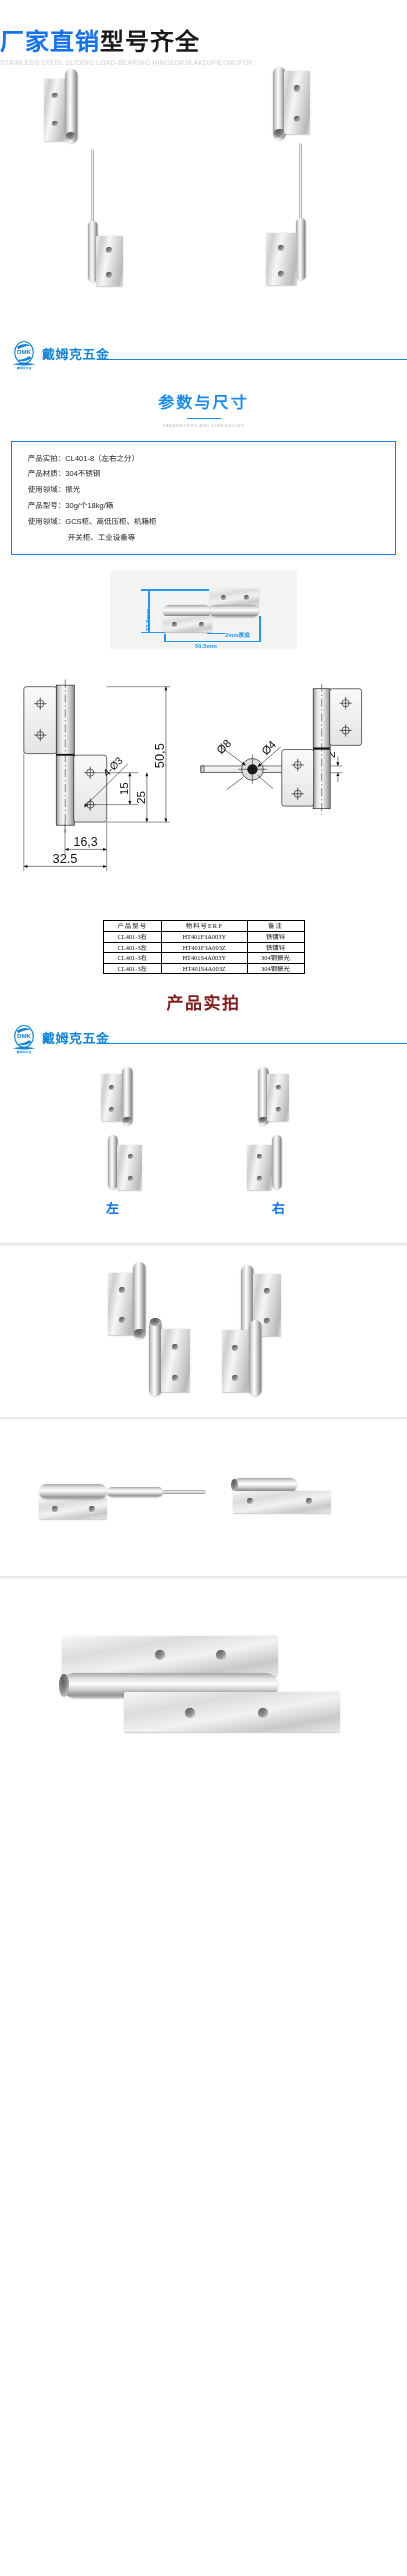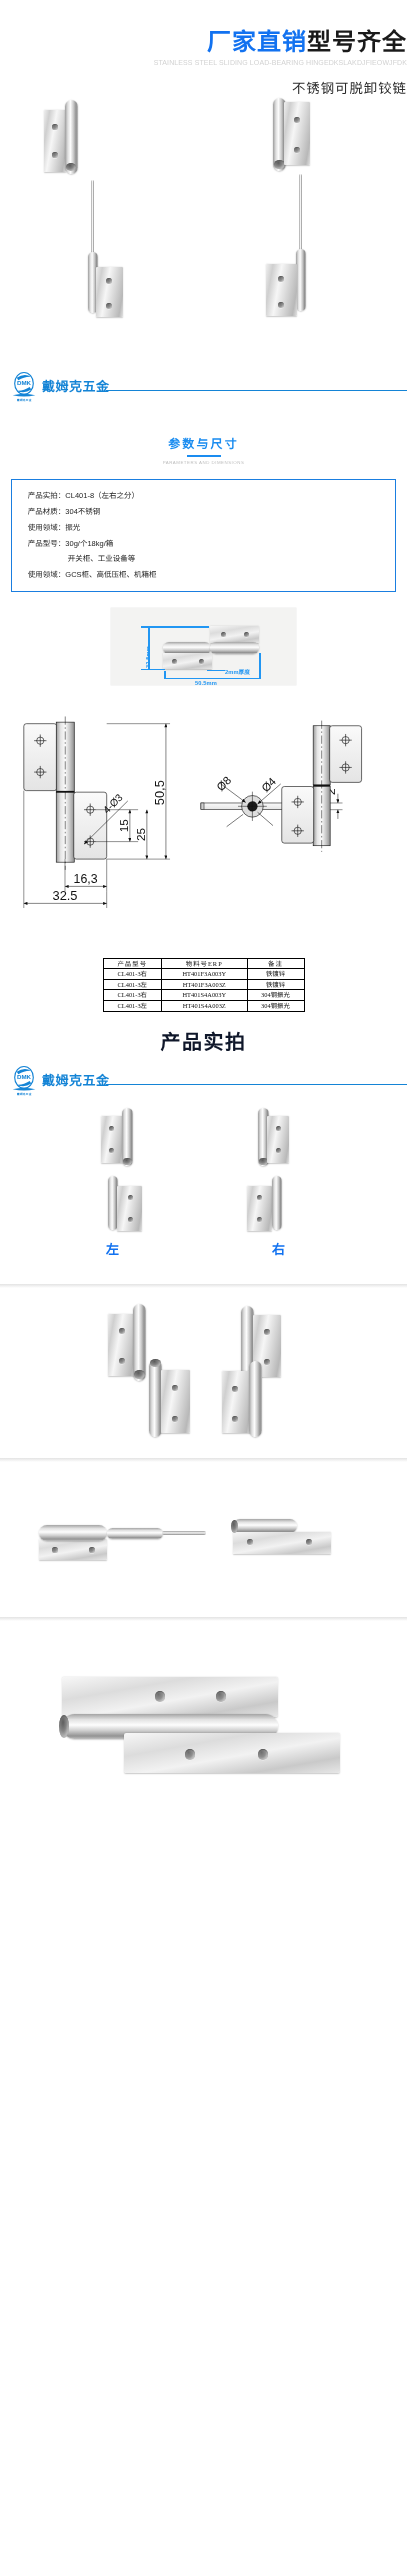--- a/index.html
+++ b/index.html
@@ -7,21 +7,21 @@
   html,body { background:#fff; }
   body {
     width:407px;
     font-family:"Liberation Sans","DejaVu Sans",sans-serif;
     color:#222;
     -webkit-font-smoothing:antialiased;
   }
   .page { width:407px; position:relative; background:#fff; }
 
   
-  .hero-head { padding-top:29px; text-align:right; }
+  .hero-head { padding-top:29px; text-align:left; }
   .hero-title {
     font-size:24px; font-weight:bold; letter-spacing:1px;
     line-height:1.05; white-space:nowrap;
   }
   .hero-title .hl { color:#1272f0; }
   .hero-title .dk { color:#1a1a1a; }
   .hero-sub-en {
     margin-top:4.6px; font-size:7px; letter-spacing:0.1px;
     color:#d2d2d2; font-weight:normal; white-space:nowrap;
   }
@@ -82,21 +82,21 @@
     height:0.5px; background:#1484d6;
   }
   .logo-sub {
     position:absolute; left:0; bottom:-0.5px; width:26px; text-align:center;
     font-size:2.7px; color:#1484d6; letter-spacing:0.2px; font-weight:bold;
   }
 
   
   .sec-title-block { text-align:center; padding-top:15.5px; }
   .sec-title {
-    font-size:12px; color:#1a8cf0; font-weight:bold; letter-spacing:2.1px;margin-top:13px;
+    font-size:16px; color:#1a8cf0; font-weight:bold; letter-spacing:2.1px;
   }
   .sec-underline {
     width:34px; height:1.5px; background:#1a8cf0; margin:4.6px auto 0;
   }
   .sec-title-en {
     margin-top:3.6px; font-size:4.4px; color:#bfbfbf; letter-spacing:0.5px;
   }
 
   
   .spec-box {
@@ -134,22 +134,22 @@
   }
   table.spec-tbl th, table.spec-tbl td {
     border:0.8px solid #000; text-align:center;
     font-size:6.4px; font-weight:normal; padding:1px 0 1.5px;
     color:#111; height:8.8px; line-height:1.1;
   }
   table.spec-tbl th { letter-spacing:1px; }
 
   
   .big-head {
-    text-align:center; font-size:20px; font-weight:bold;
-    color:#0f172a; letter-spacing:1.5px; padding:14.4px 0 0;
+    text-align:center; font-size:17px; font-weight:bold;
+    color:#7f1d1d; letter-spacing:1.5px; padding:14.4px 0 0;
   }
 
   
   .gallery-block { position:relative; width:407px; }
   .lr-label {
     position:absolute; color:#1272f0; font-weight:bold; font-size:13px;
   }
   .divider-shadow {
     width:100%; height:4.1px;
     background:linear-gradient(#e3e3e3,#fff);
@@ -158,21 +158,20 @@
 </head>
 <body>
 
 <div class="page">
 
   <div class="hero-head">
     <div class="hero-title">
       <span class="hl">厂家直销</span><span class="dk">型号齐全</span>
     </div>
     <div class="hero-sub-en">STAINLESS STEEL SLIDING LOAD-BEARING HINGEDKSLAKDJFIEOWJFDK</div>
-    <div class="hero-sub-cn">不锈钢可脱卸铰链</div>
   </div>
 
   <div class="stage" style="height:270px;">
 
     <div class="hinge">
       <div class="plate" style="left:44px; top:13px; width:21.6px; height:62px;"></div>
       <div class="hole" style="left:52px; top:27px; width:5.7px; height:5.7px;"></div>
       <div class="hole" style="left:52px; top:55px; width:5.7px; height:5.7px;"></div>
       <div class="knuckle" style="left:65px; top:3.1px; width:13.4px; height:74px;"></div>
       <div class="barrel-end" style="left:66px; top:66px; width:10.3px; height:8.2px;"></div>
@@ -232,25 +231,25 @@
     </div>
     <div class="spec-line">
       <span>产品材质：</span><span>304不锈钢</span>
     </div>
     <div class="spec-line">
       <span>使用领域：</span><span>振光</span>
     </div>
     <div class="spec-line">
       <span>产品型号：</span><span>30g/个18kg/箱</span>
     </div>
+    <div class="spec-line">
+      <span>使用领域：</span><span>GCS柜、高低压柜、机箱柜</span>
+    </div>
     <div class="spec-line indent">
       <span>开关柜、工业设备等</span>
-    </div>
-    <div class="spec-line">
-      <span>使用领域：</span><span>GCS柜、高低压柜、机箱柜</span>
     </div>
   </div>
 
   <div class="measure-wrap">
     <div class="measure-card"></div>
 
     <div>
       <div class="plate flat" style="position:absolute; left:99px; top:18.5px; width:49px; height:16.5px;"></div>
       <div class="hole" style="position:absolute; left:110px; top:24px; width:5.2px; height:5.2px;"></div>
       <div class="hole" style="position:absolute; left:133px; top:24px; width:5.2px; height:5.2px;"></div>

